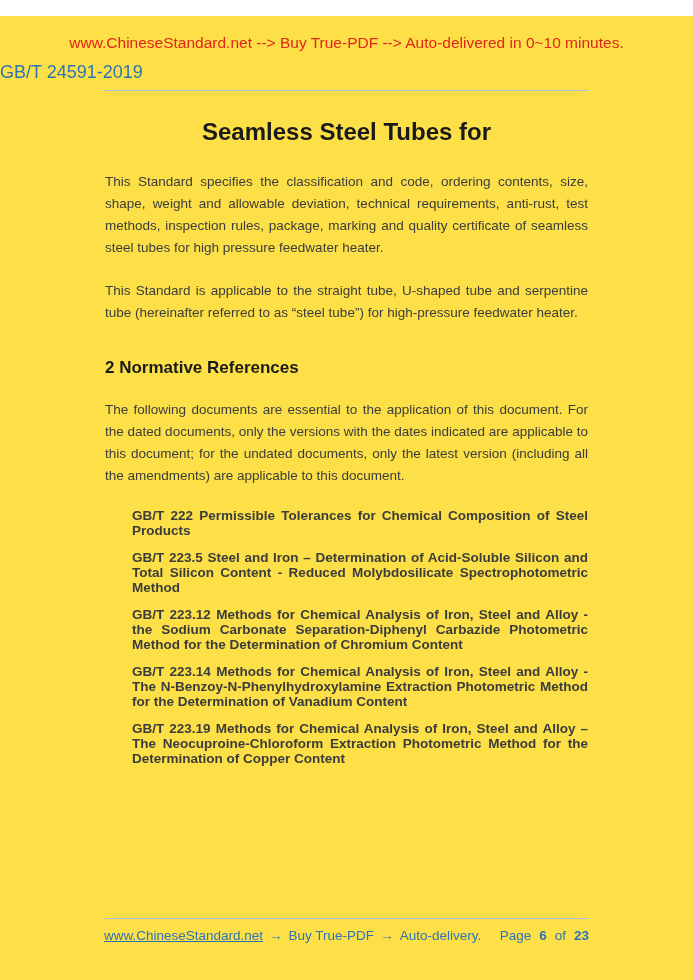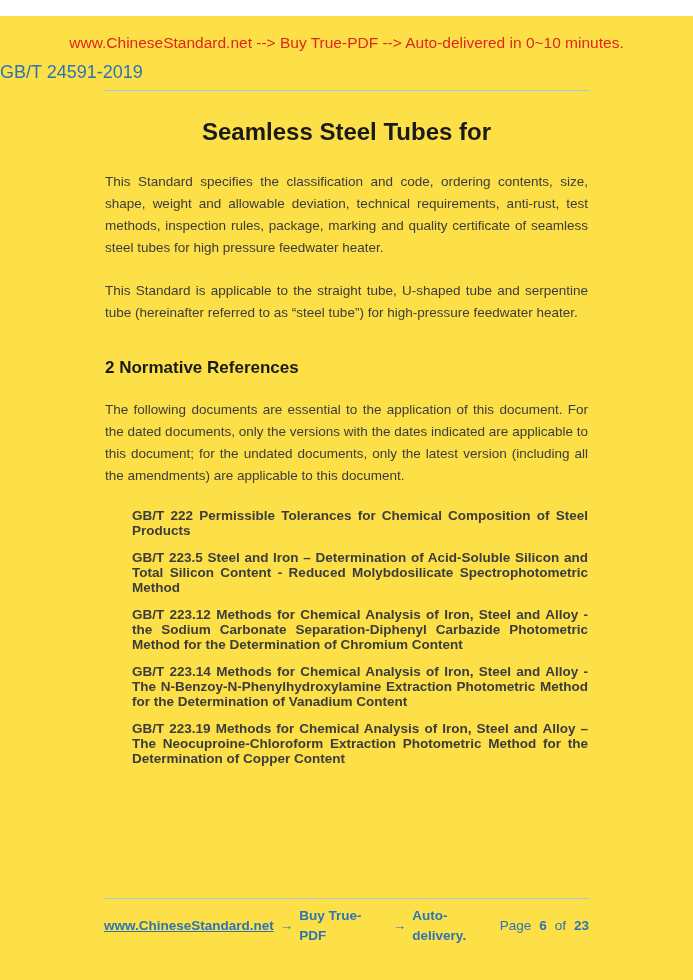--- a/index.html
+++ b/index.html
@@ -84,21 +84,21 @@
   }
   .footer hr.rule{margin:0 0 7px 0;}
   .footer-row{
     display:flex;
     justify-content:space-between;
     align-items:baseline;
     color:var(--accent-blue);
     font-size:13.5px;
     line-height:20px;
   }
-  .footer-left{display:flex;gap:6px;align-items:center;font-weight:bold;}
+  .footer-left{display:flex;gap:6px;align-items:center;}
   .footer-link{
     color:var(--accent-blue);
     text-decoration:underline;
     cursor:pointer;
   }
   .footer-right{display:flex;gap:8px;align-items:baseline;}
   .footer-right b{font-weight:bold;}
 </style>
 </head>
 <body>

